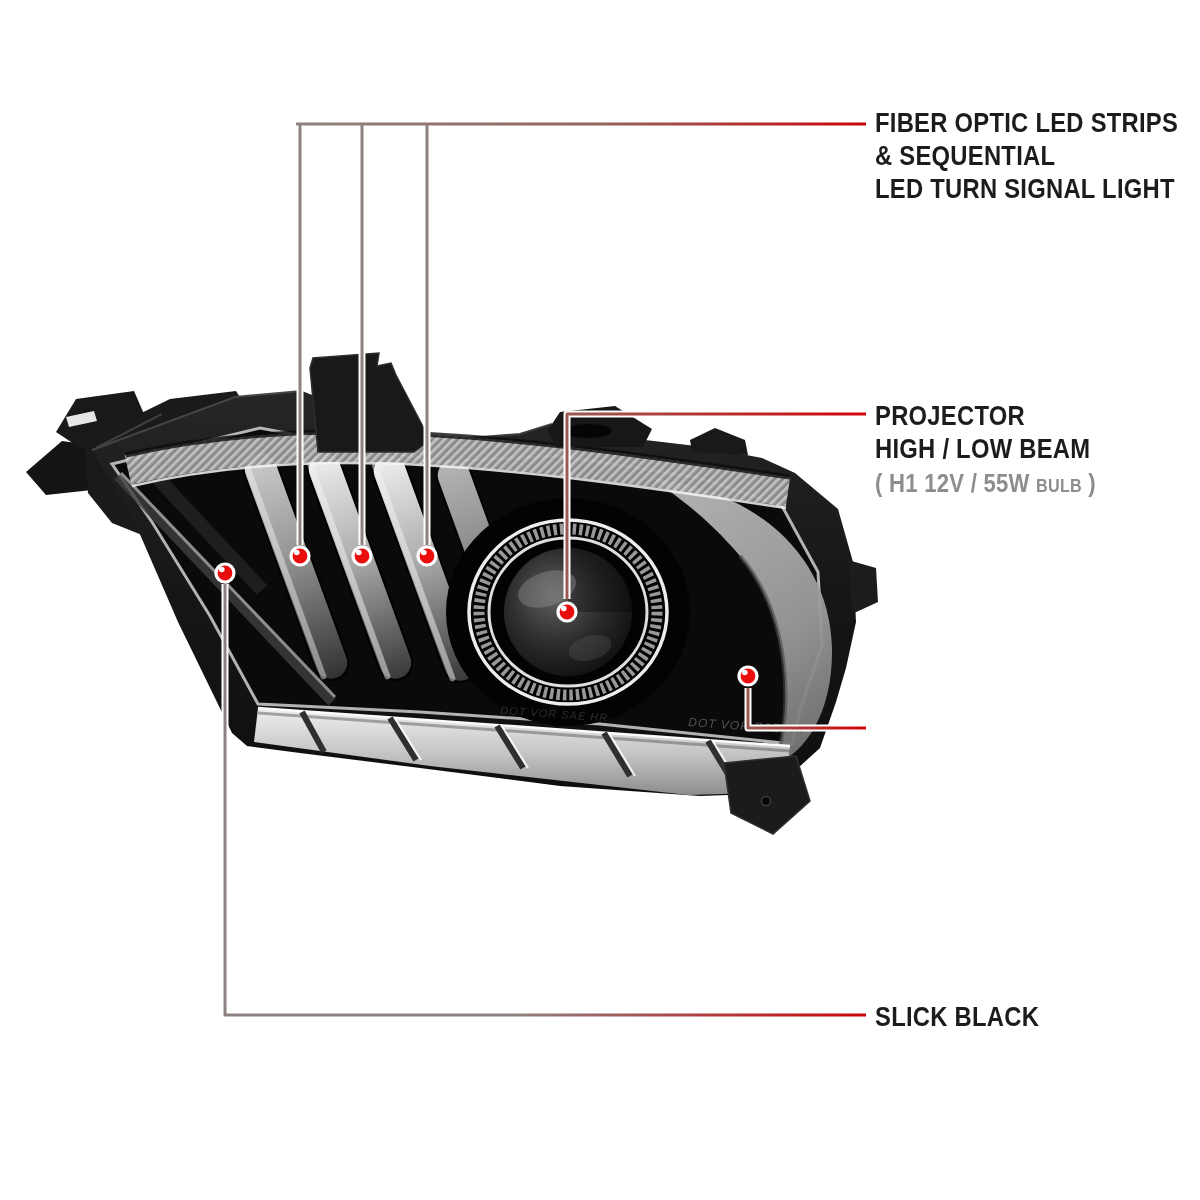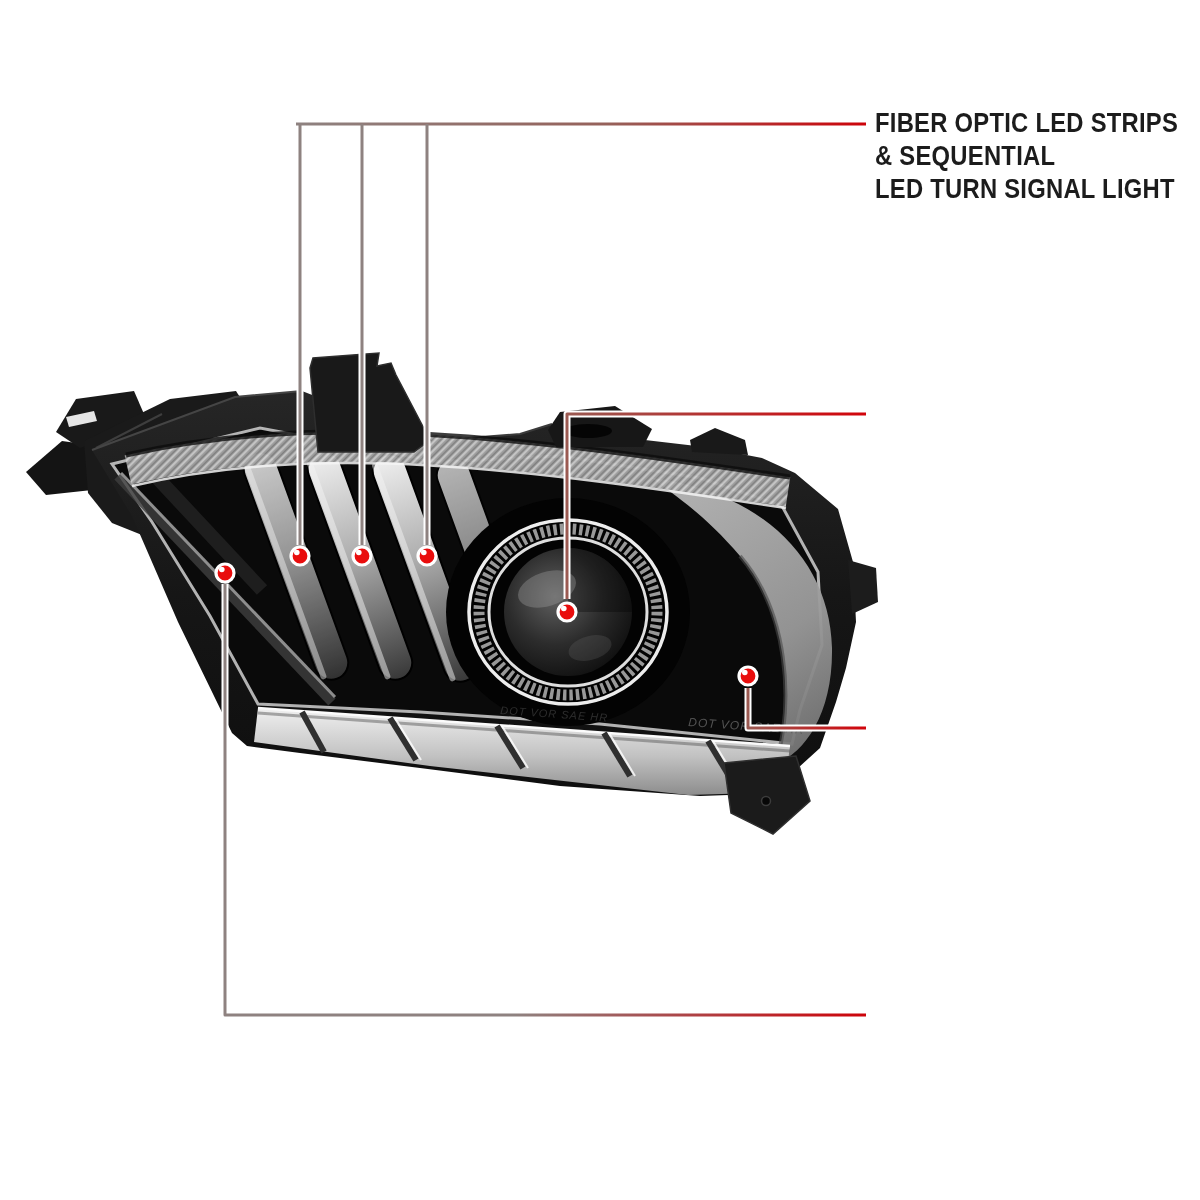--- a/index.html
+++ b/index.html
@@ -203,16 +203,24 @@
       </g>
     </g>
   </svg>
 
   <div class="callout" style="left:875px;top:106px;">
     <div class="co-line">FIBER OPTIC LED STRIPS</div>
     <div class="co-line">&amp; SEQUENTIAL</div>
     <div class="co-line">LED TURN SIGNAL LIGHT</div>
   </div>
 
-
-
+  <div class="callout" style="left:875px;top:399px;">
+    <div class="co-line">PROJECTOR</div>
+    <div class="co-line">HIGH / LOW BEAM</div>
+    <div class="co-sub"><span>( H1 12V / 55W</span> <span class="co-sub-small">BULB</span> <span>)</span></div>
+  </div>
+
+
+  <div class="callout" style="left:875px;top:1000px;">
+    <div class="co-line">SLICK BLACK</div>
+  </div>
 
 </div>
 
 </body></html>

